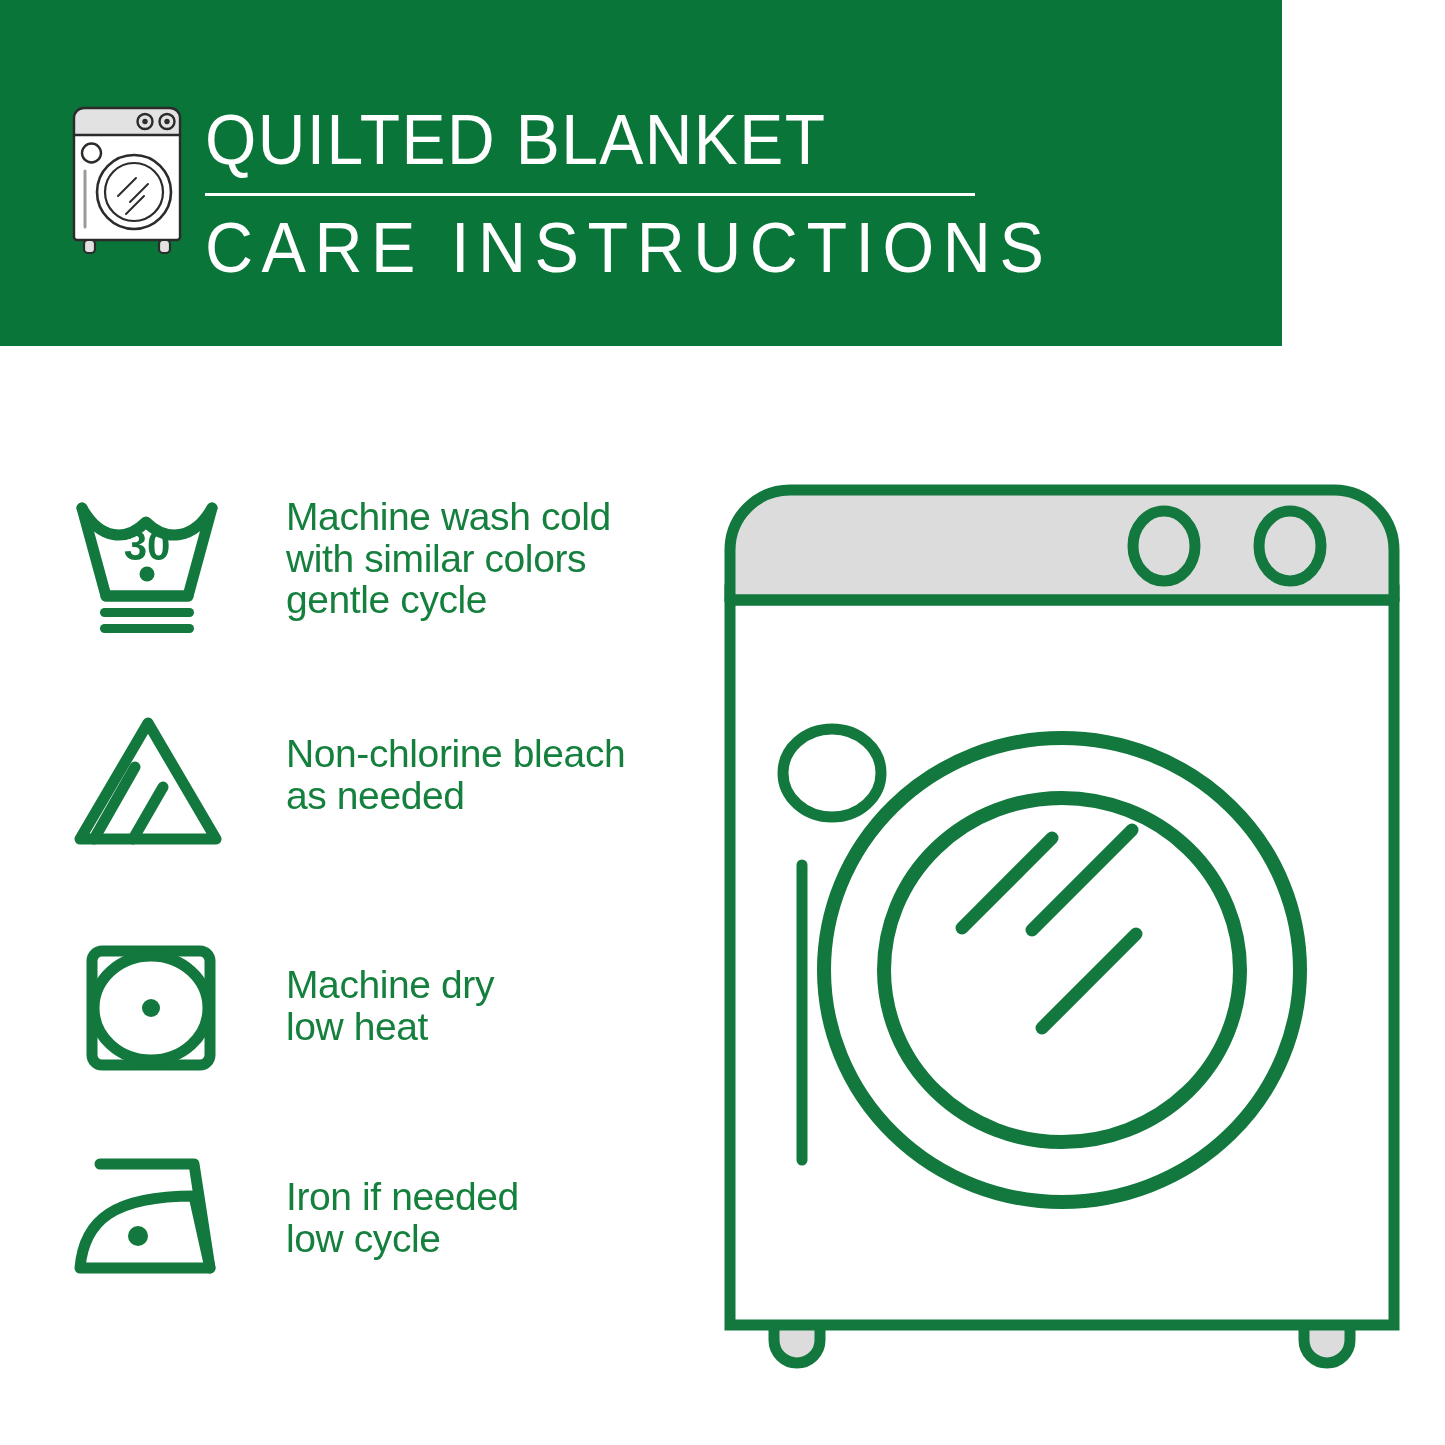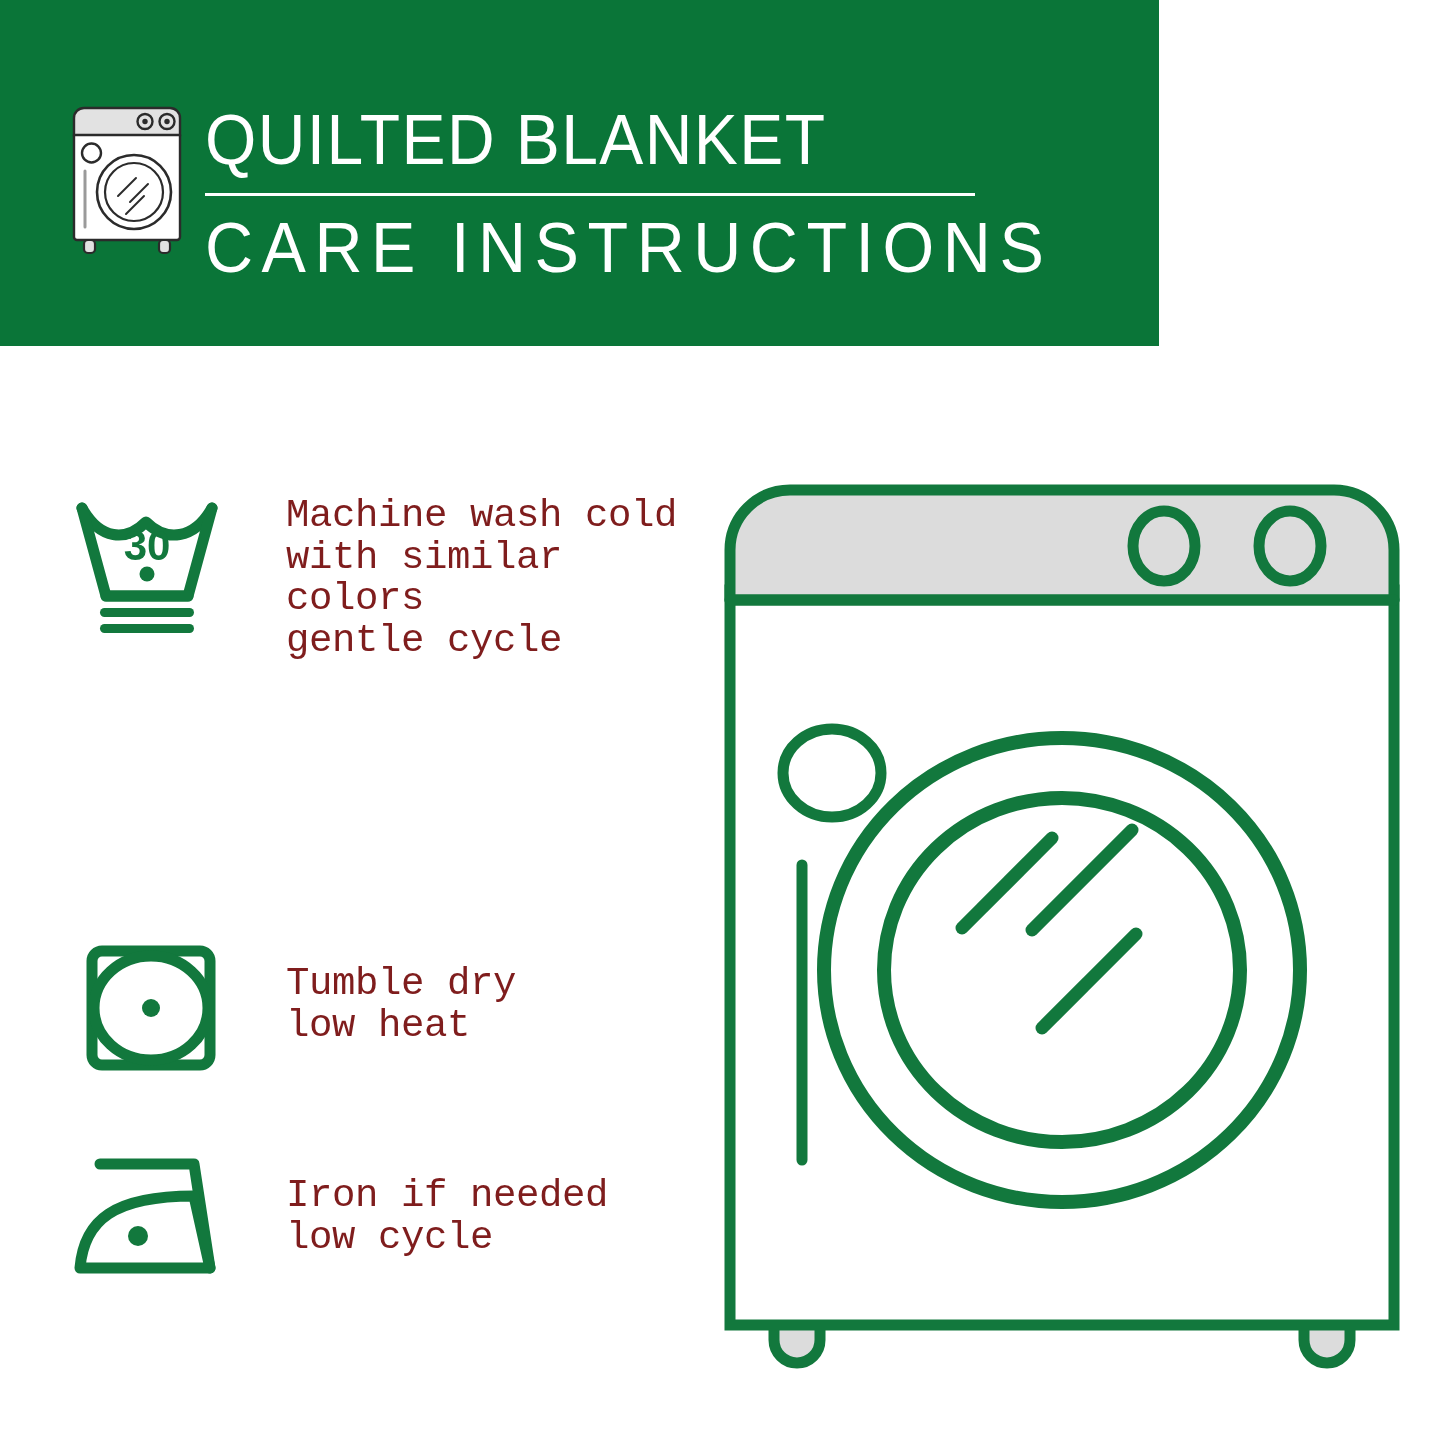--- a/index.html
+++ b/index.html
@@ -17,21 +17,21 @@
     width: 1445px;
     height: 1445px;
     background: #ffffff;
   }
 
   
   #header {
     position: absolute;
     left: 0;
     top: 0;
-    width: 1159px;
+    width: 1282px;
     height: 346px;
     background: #0A7538;
   }
 
   #header-icon {
     position: absolute;
     left: 66px;
     top: 104px;
     width: 122px;
     height: 152px;
@@ -92,26 +92,26 @@
     align-items: flex-start;
   }
 
   .care-icon {
     width: 164px;
     flex: 0 0 164px;
   }
 
   .care-text {
     margin-left: 52px;
-    font-family: Liberation Mono, monospace;
+    font-family: Liberation Sans, sans-serif;
     font-weight: 400;
     font-size: 39px;
     line-height: 41.5px;
     letter-spacing: -0.4px;
-    color: #7f1d1d;
+    color: #15803d;
     padding-top: 4px;
   }
 
   #row-wash   { top: 146px; }
   #row-bleach { top: 365px; }
   #row-dry    { top: 591px; }
   #row-iron   { top: 802px; }
 
   #row-wash   .care-icon { height: 156px; }
   #row-bleach .care-icon { height: 142px; }
@@ -191,35 +191,50 @@
 
           <rect x="30" y="116" width="94" height="9" rx="4.5" fill="#12783D"></rect>
           <rect x="30" y="132" width="94" height="9" rx="4.5" fill="#12783D"></rect>
         </svg>
       </div>
       <div class="care-text" style="white-space:pre-line;">Machine wash cold
 with similar colors
 gentle cycle</div>
     </div>
 
+    <div class="care-row" id="row-bleach">
+      <div class="care-icon">
+        <svg width="164" height="142" viewBox="0 0 164 142" xmlns="http://www.w3.org/2000/svg">
+          <g fill="none" stroke="#12783D" stroke-width="11" stroke-linecap="round" stroke-linejoin="round">
+
+            <path d="M78 12 L 146 128 L 10 128 Z"></path>
+
+            <line x1="65" y1="56" x2="24" y2="128"></line>
+            <line x1="93" y1="76" x2="63" y2="128"></line>
+          </g>
+        </svg>
+      </div>
+      <div class="care-text" style="white-space:pre-line;">Non-chlorine bleach
+as needed</div>
+    </div>
 
     <div class="care-row" id="row-dry">
       <div class="care-icon">
         <svg width="164" height="142" viewBox="0 0 164 142" xmlns="http://www.w3.org/2000/svg">
           <g fill="none" stroke="#12783D" stroke-width="11" stroke-linejoin="round">
 
             <rect x="22" y="14" width="118" height="114" rx="10"></rect>
 
             <ellipse cx="81" cy="71" rx="57" ry="52"></ellipse>
           </g>
 
           <circle cx="81" cy="71" r="9" fill="#12783D"></circle>
         </svg>
       </div>
-      <div class="care-text" style="white-space:pre-line;">Tumble dry
+      <div class="care-text" style="white-space:pre-line;">Machine dry
 low heat</div>
     </div>
 
     <div class="care-row" id="row-iron">
       <div class="care-icon">
         <svg width="164" height="136" viewBox="0 0 164 136" xmlns="http://www.w3.org/2000/svg">
           <g fill="none" stroke="#12783D" stroke-width="11" stroke-linecap="round" stroke-linejoin="round">
 
             <path d="M30 16 L 124 16 L 140 120"></path>
 

